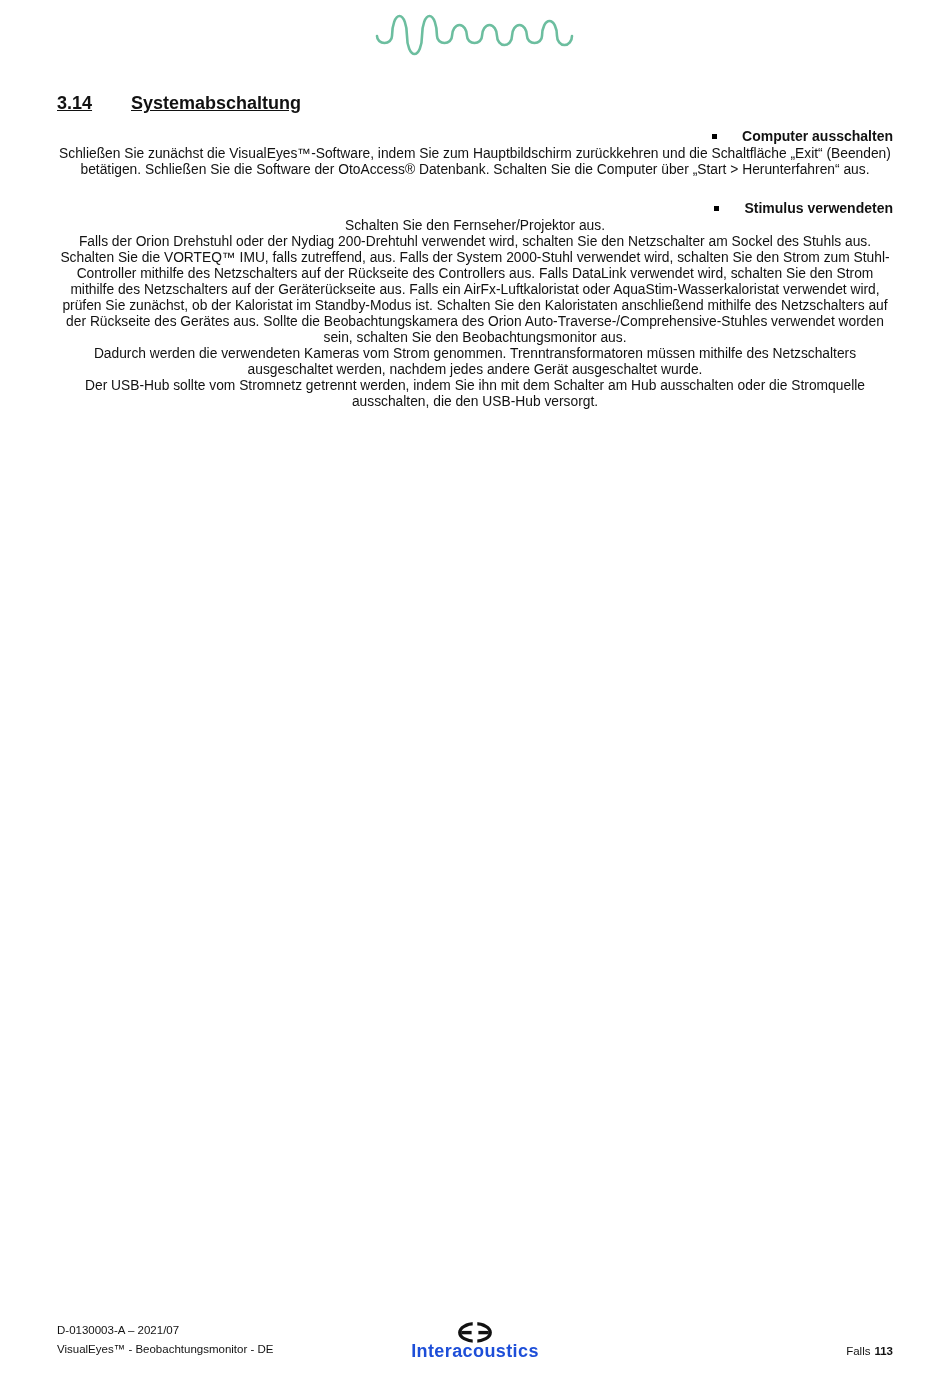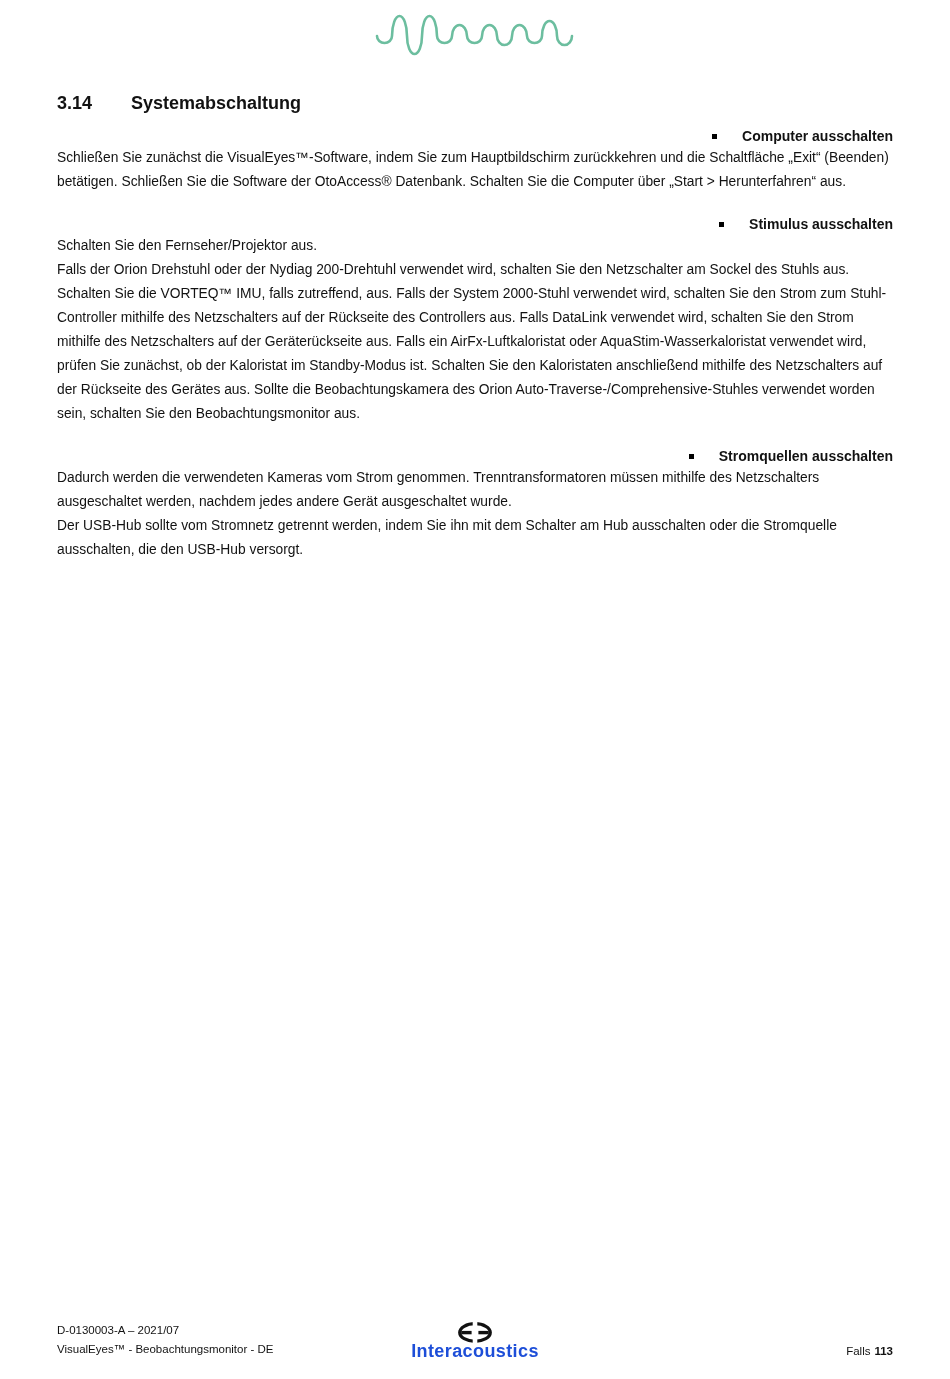--- a/index.html
+++ b/index.html
@@ -19,20 +19,21 @@
     text-align: center;
   }
   .content { padding: 0 57px; }
   .section-heading {
     display: flex;
     align-items: flex-end;
     margin-top: 28px;
     font-weight: bold;
     font-size: 18px;
     line-height: 22px;
+    text-decoration: underline;
   }
   .section-number { width: 74px; flex: none; }
   .bullet-head {
     display: flex;
     align-items: center;
     margin: 20px 0 0 31px;
     font-weight: bold;
     font-size: 14px;
     line-height: 20px;
     justify-content: flex-end;
@@ -41,22 +42,22 @@
   .bullet-head .sq {
     width: 5px;
     height: 5px;
     background: #000;
     margin-right: 25px;
     flex: none;
   }
   p.body {
     margin: 0;
     font-size: 13.8px;
-    line-height: 24px;
-    text-align: left;
+    line-height: 16px;
+    text-align: center;
   }
   .footer-left {
     position: absolute;
     left: 57px;
     bottom: 20px;
     font-size: 11.5px;
     line-height: 19px;
   }
   .footer-center {
     position: absolute;
@@ -114,30 +115,26 @@
     </div>
 
     <div class="bullet-head first">
       <span class="sq"></span>
       <span>Computer ausschalten</span>
     </div>
     <p class="body">Schließen Sie zunächst die VisualEyes™-Software, indem Sie zum Hauptbildschirm zurückkehren und die Schaltfläche „Exit“ (Beenden) betätigen. Schließen Sie die Software der OtoAccess® Datenbank. Schalten Sie die Computer über „Start &gt; Herunterfahren“ aus.</p>
 
     <div class="bullet-head">
       <span class="sq"></span>
-      <span>Stimulus ausschalten</span>
+      <span>Stimulus verwendeten</span>
     </div>
     <p class="body">Schalten Sie den Fernseher/Projektor aus.</p>
 
     <p class="body">Falls der Orion Drehstuhl oder der Nydiag 200-Drehtuhl verwendet wird, schalten Sie den Netzschalter am Sockel des Stuhls aus. Schalten Sie die VORTEQ™ IMU, falls zutreffend, aus. Falls der System 2000-Stuhl verwendet wird, schalten Sie den Strom zum Stuhl-Controller mithilfe des Netzschalters auf der Rückseite des Controllers aus. Falls DataLink verwendet wird, schalten Sie den Strom mithilfe des Netzschalters auf der Geräterückseite aus. Falls ein AirFx-Luftkaloristat oder AquaStim-Wasserkaloristat verwendet wird, prüfen Sie zunächst, ob der Kaloristat im Standby-Modus ist. Schalten Sie den Kaloristaten anschließend mithilfe des Netzschalters auf der Rückseite des Gerätes aus. Sollte die Beobachtungskamera des Orion Auto-Traverse-/Comprehensive-Stuhles verwendet worden sein, schalten Sie den Beobachtungsmonitor aus.</p>
 
-    <div class="bullet-head">
-      <span class="sq"></span>
-      <span>Stromquellen ausschalten</span>
-    </div>
     <p class="body">Dadurch werden die verwendeten Kameras vom Strom genommen. Trenntransformatoren müssen mithilfe des Netzschalters ausgeschaltet werden, nachdem jedes andere Gerät ausgeschaltet wurde.</p>
     <p class="body">Der USB-Hub sollte vom Stromnetz getrennt werden, indem Sie ihn mit dem Schalter am Hub ausschalten oder die Stromquelle ausschalten, die den USB-Hub versorgt.</p>
 
   </div>
 
   <div class="footer-left">
     <div>D-0130003-A – 2021/07</div>
     <div>VisualEyes™ - Beobachtungsmonitor - DE</div>
   </div>
 

